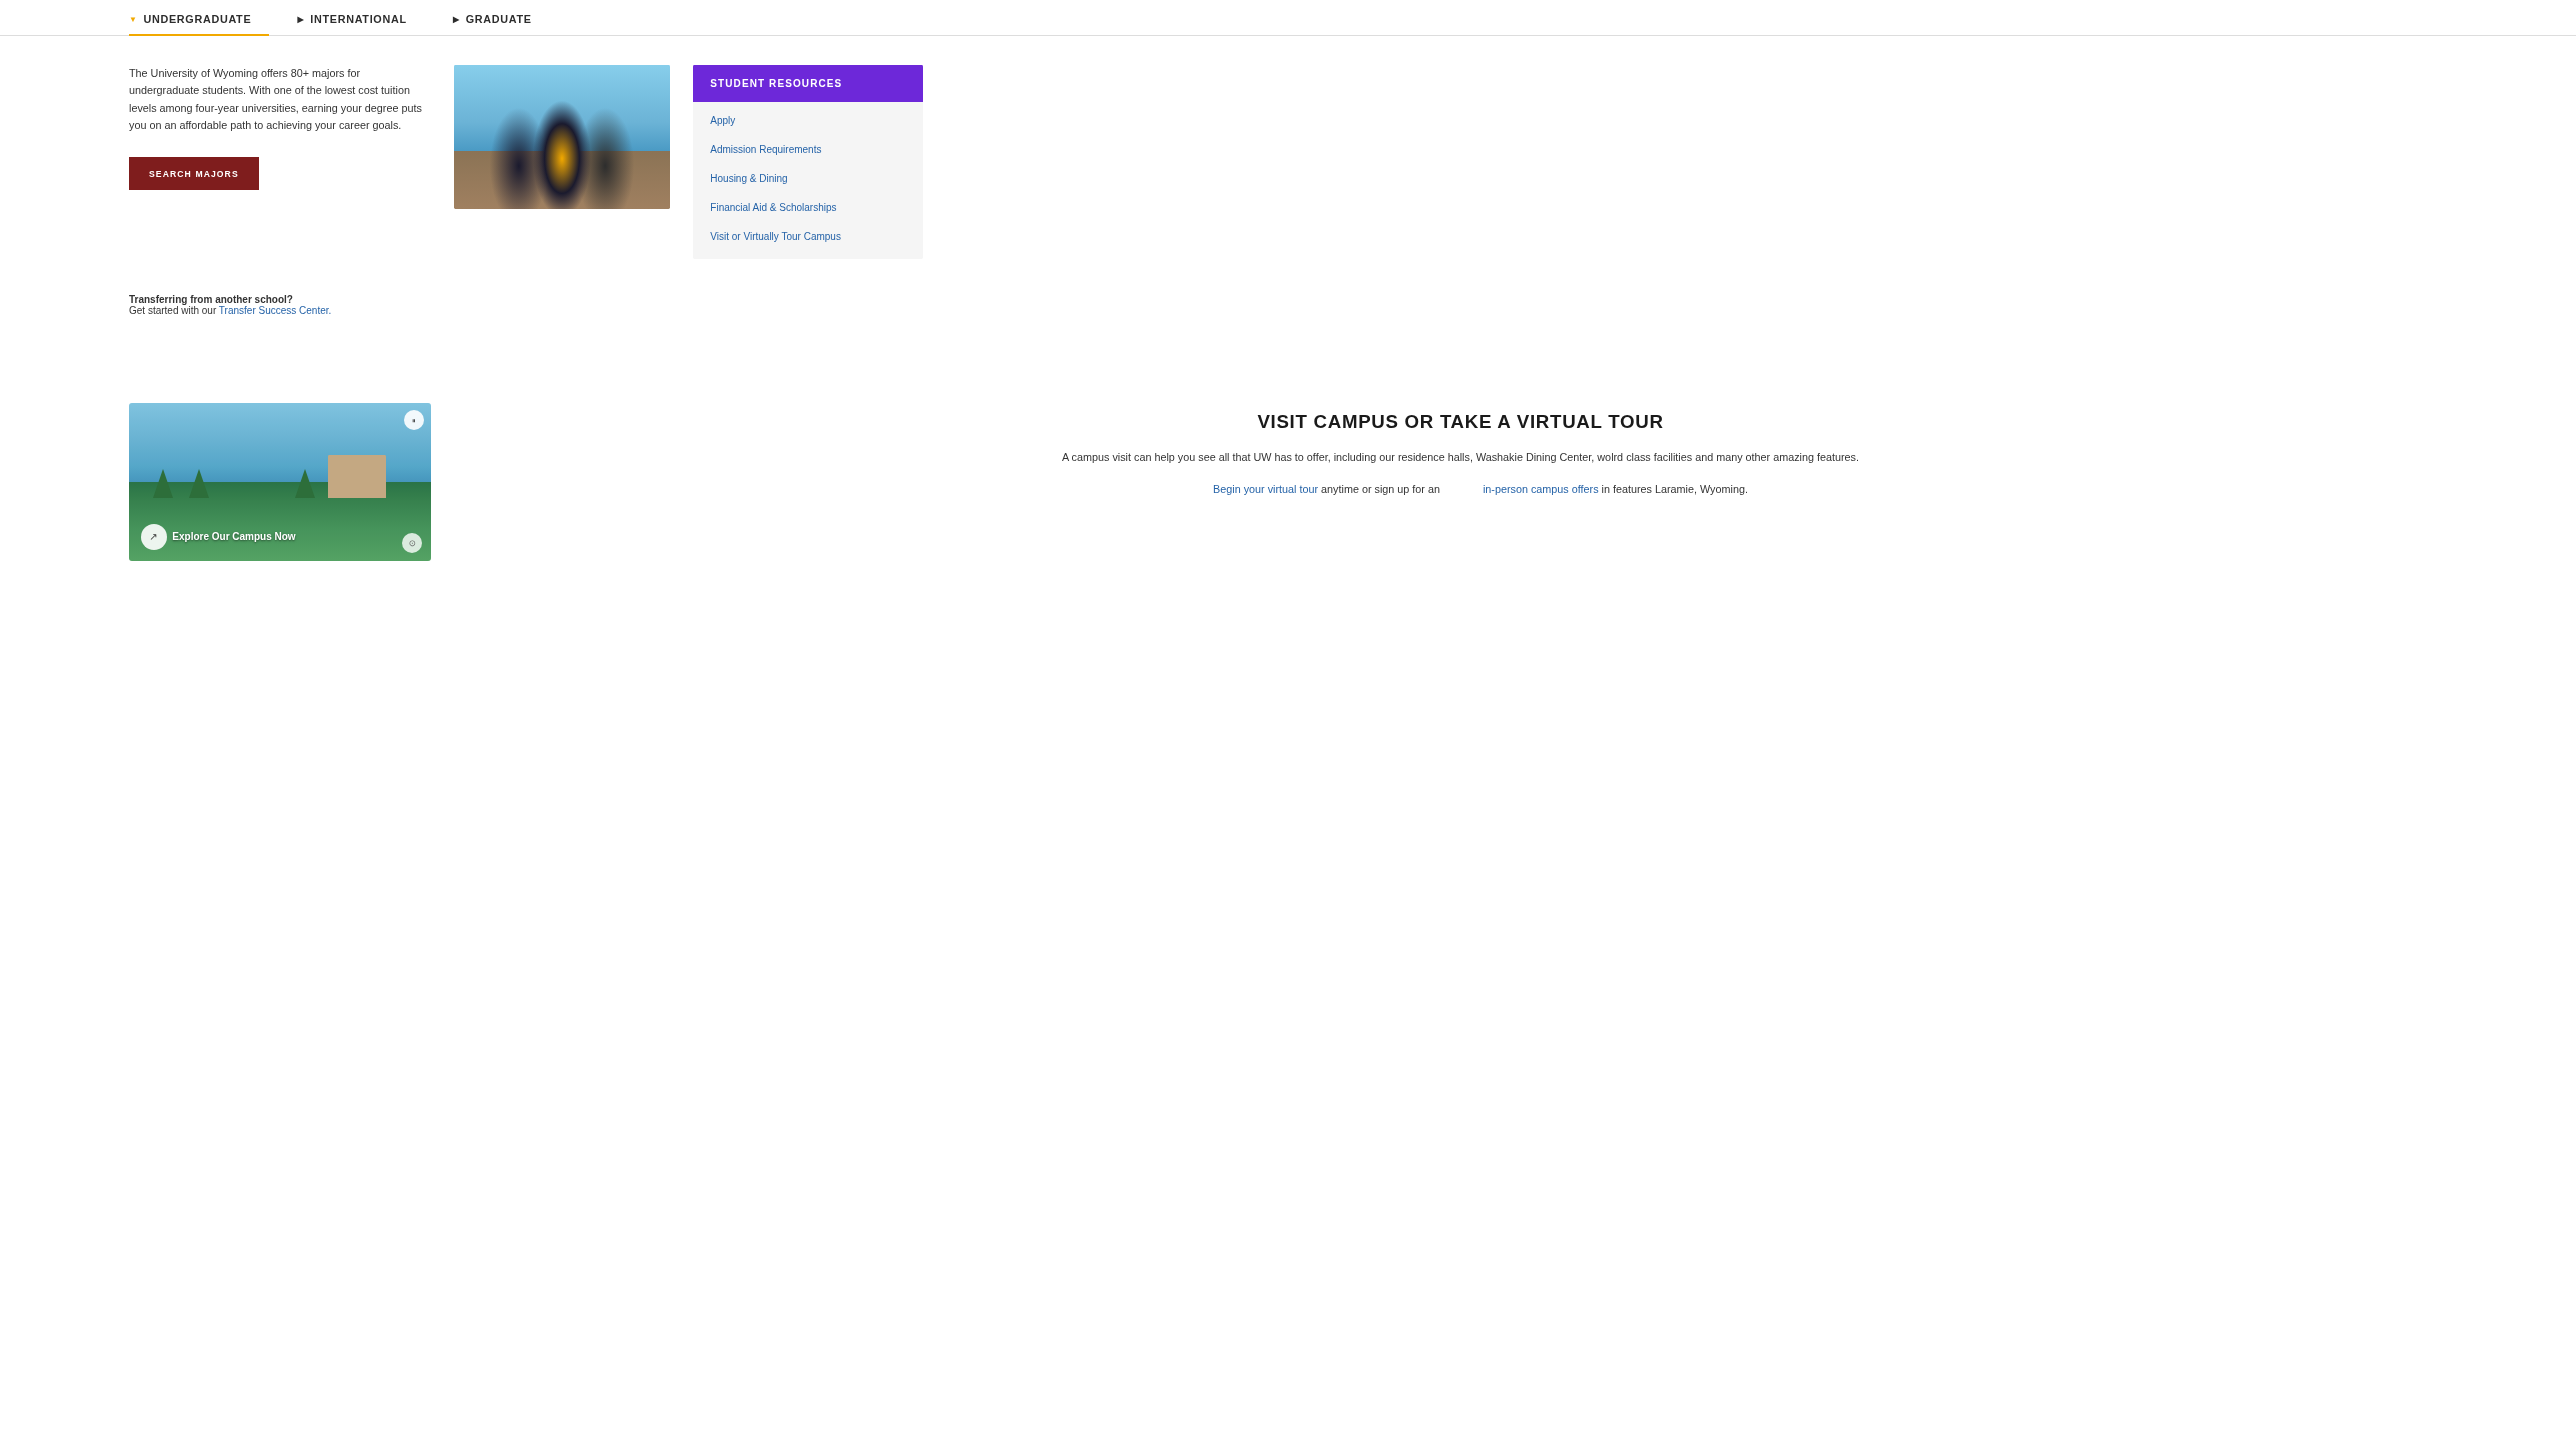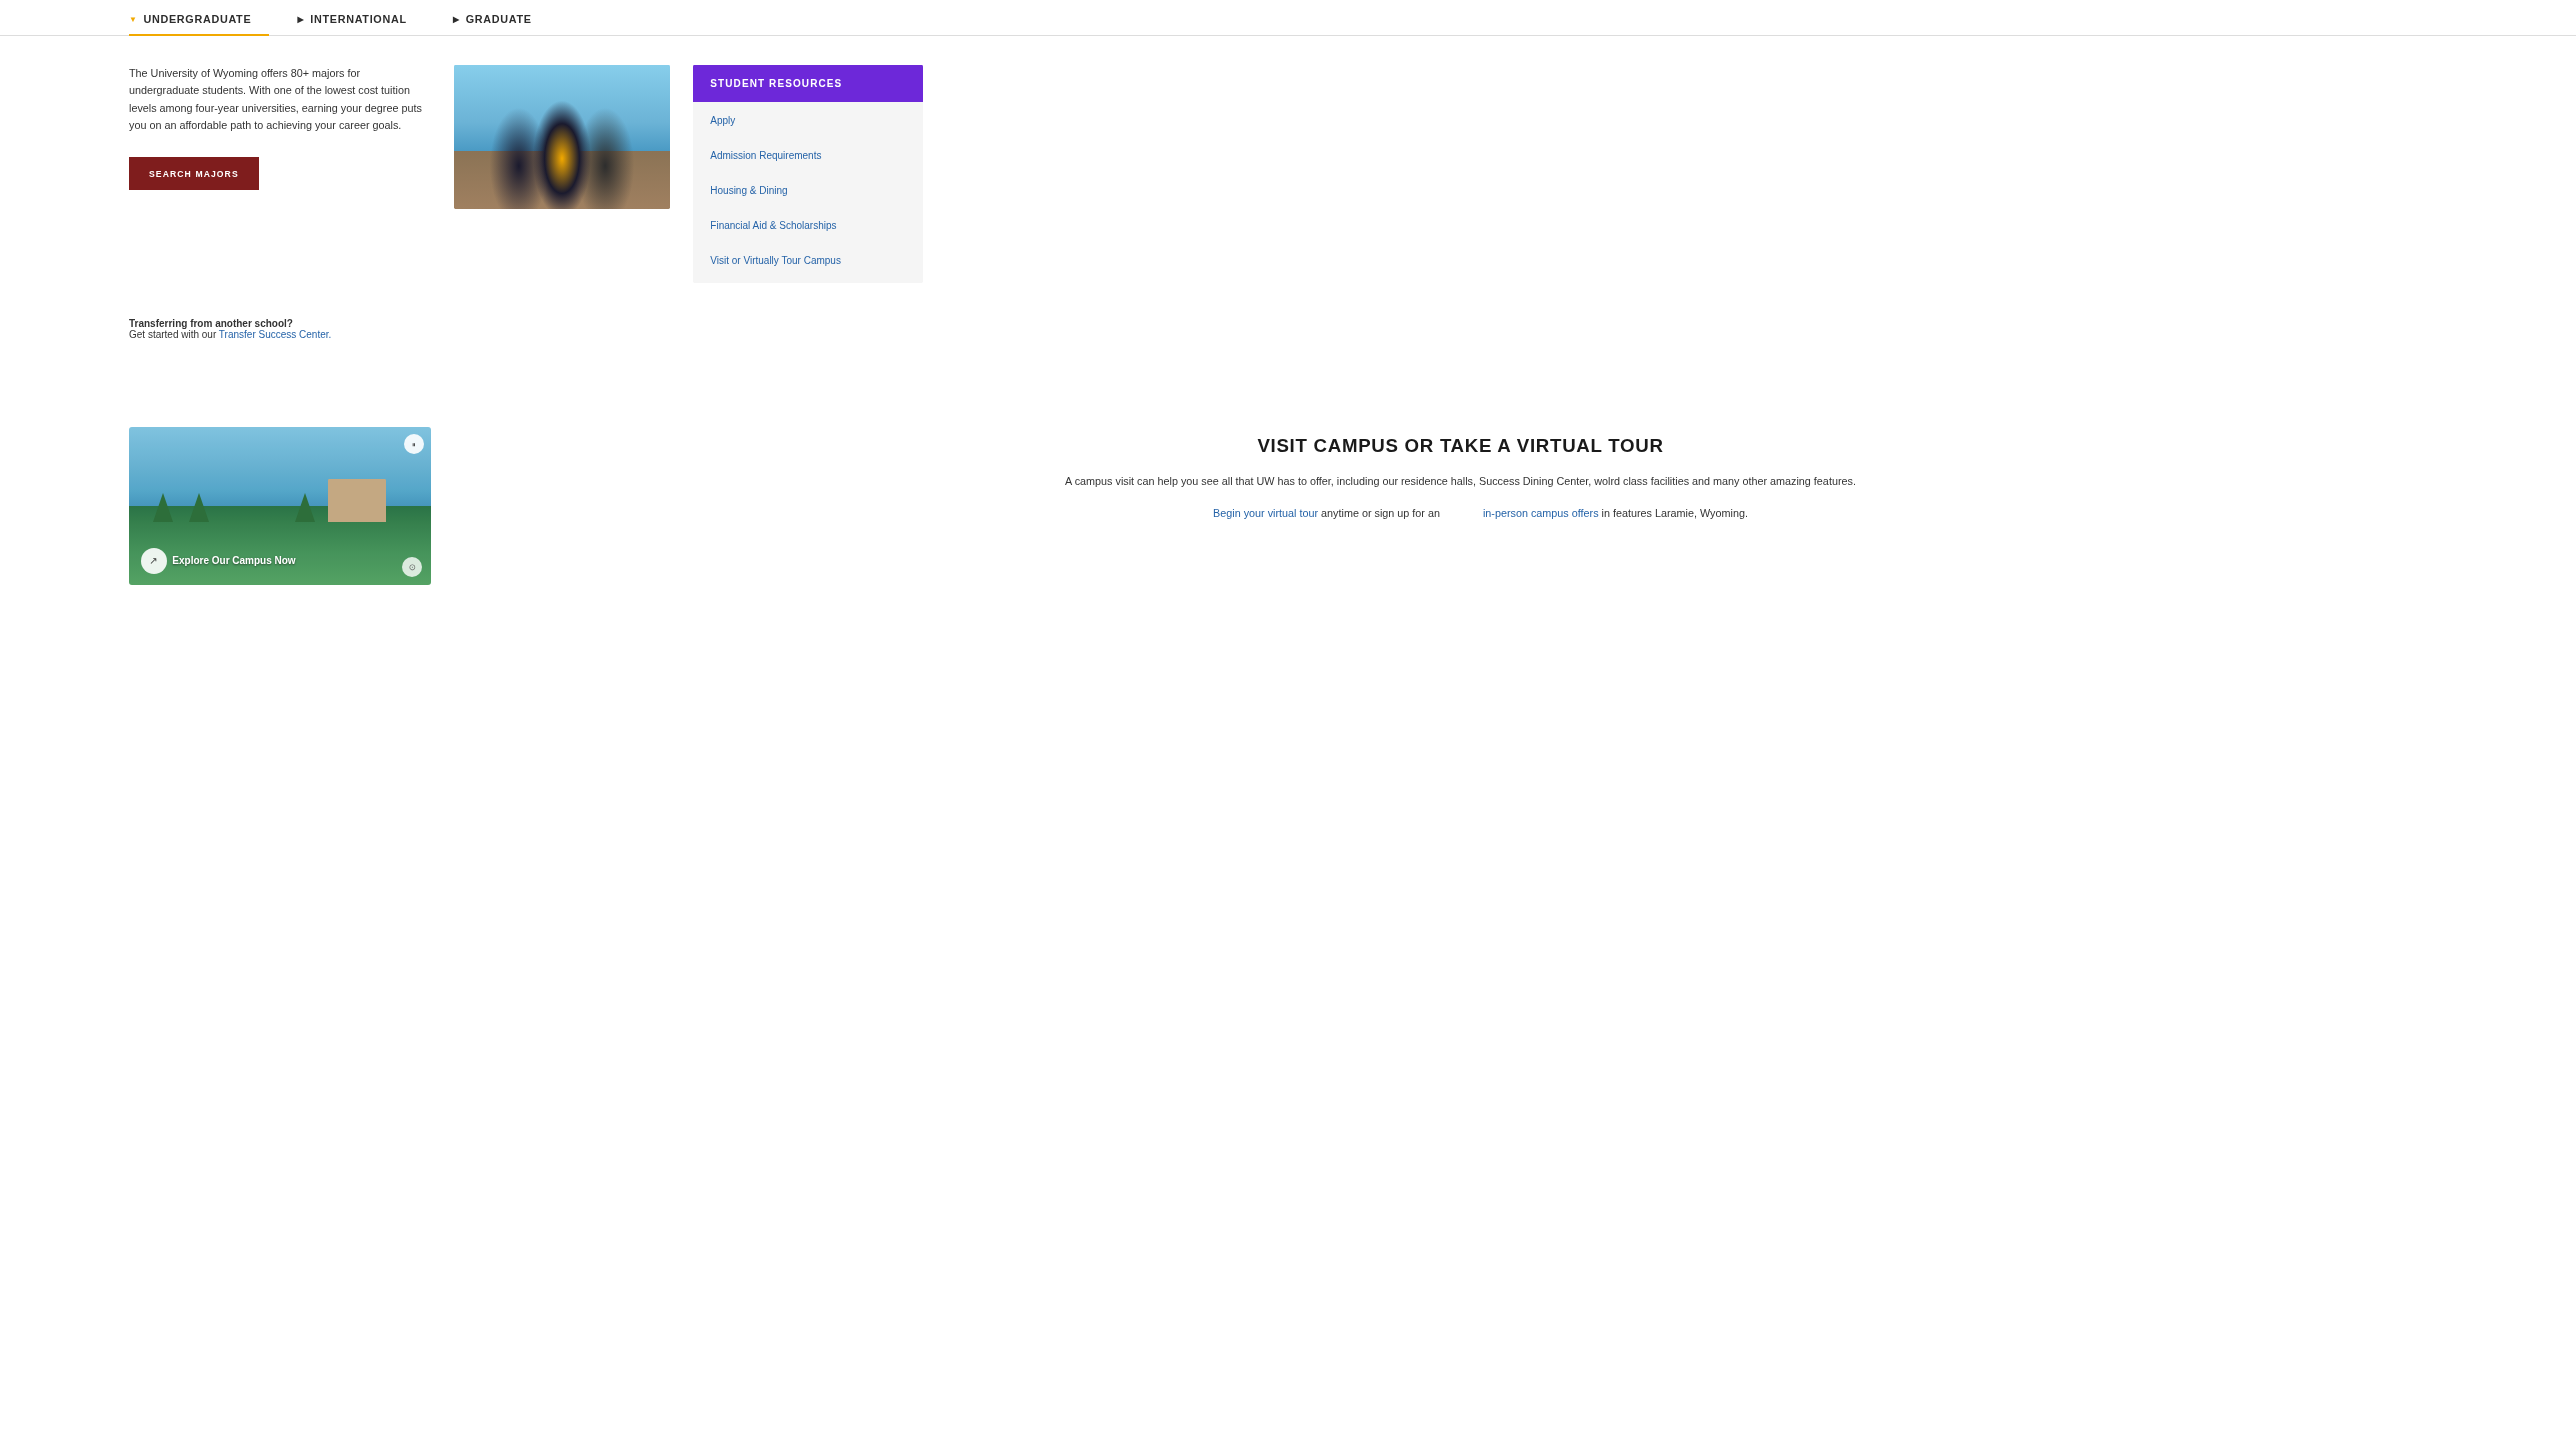--- a/index.html
+++ b/index.html
@@ -122,21 +122,21 @@
       padding: 13px 17.3px;
       font-size: 10px;
       font-weight: 700;
       letter-spacing: 1.1px;
       text-transform: uppercase;
     }
     .resources-links {
       padding: 13px 17.3px 17.3px;
       display: flex;
       flex-direction: column;
-      gap: 24px;
+      gap: 18px;
     }
     .resource-link {
       color: #2563a8;
       font-size: 10px;
       text-decoration: none;
       cursor: pointer;
     }
 
     
     .transfer-section {
@@ -379,21 +379,21 @@
         <span class="explore-label">Explore Our Campus Now</span>
       </div>
 
       <div class="gyrosite-badge">
         <span style="font-size:8.6px;">⊙</span>
       </div>
     </div>
 
     <div class="visit-text-col">
       <h2 class="visit-title">VISIT CAMPUS OR TAKE A VIRTUAL TOUR</h2>
-      <p class="visit-desc">A campus visit can help you see all that UW has to offer, including our residence halls, Success Dining Center, wolrd class facilities and many other amazing features.</p>
+      <p class="visit-desc">A campus visit can help you see all that UW has to offer, including our residence halls, Washakie Dining Center, wolrd class facilities and many other amazing features.</p>
       <p class="visit-cta">
         <a href="#">Begin your virtual tour</a>
         <span>anytime or sign up for an </span><a href="#">in-person campus offers</a><span> in features Laramie, Wyoming.</span>
       </p>
     </div>
 
   </div>
 
 </div>
 

